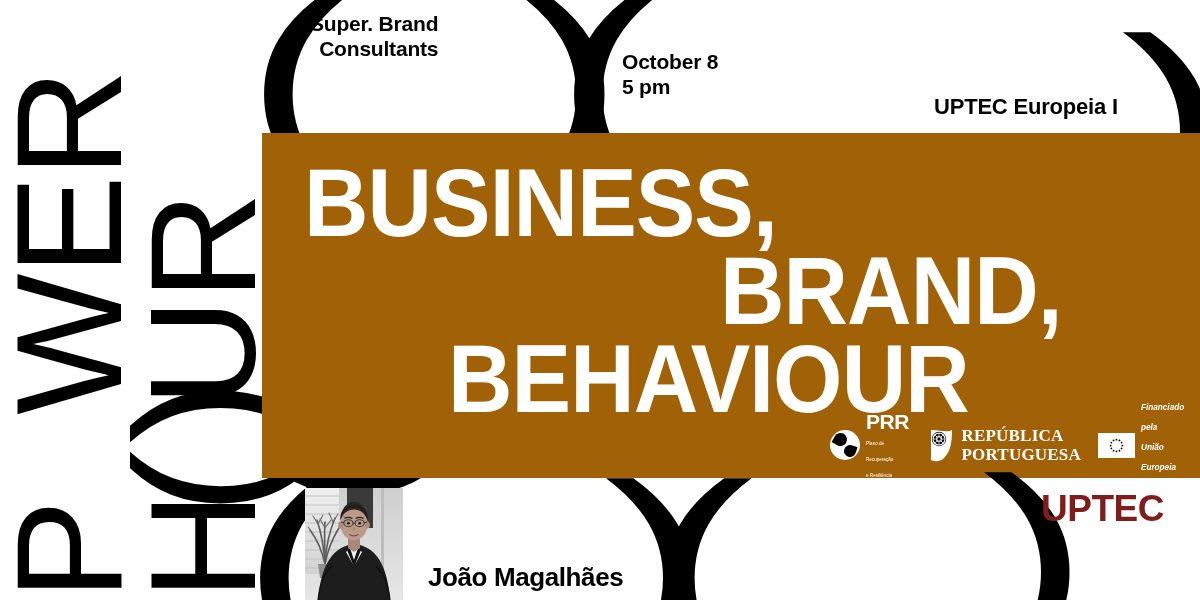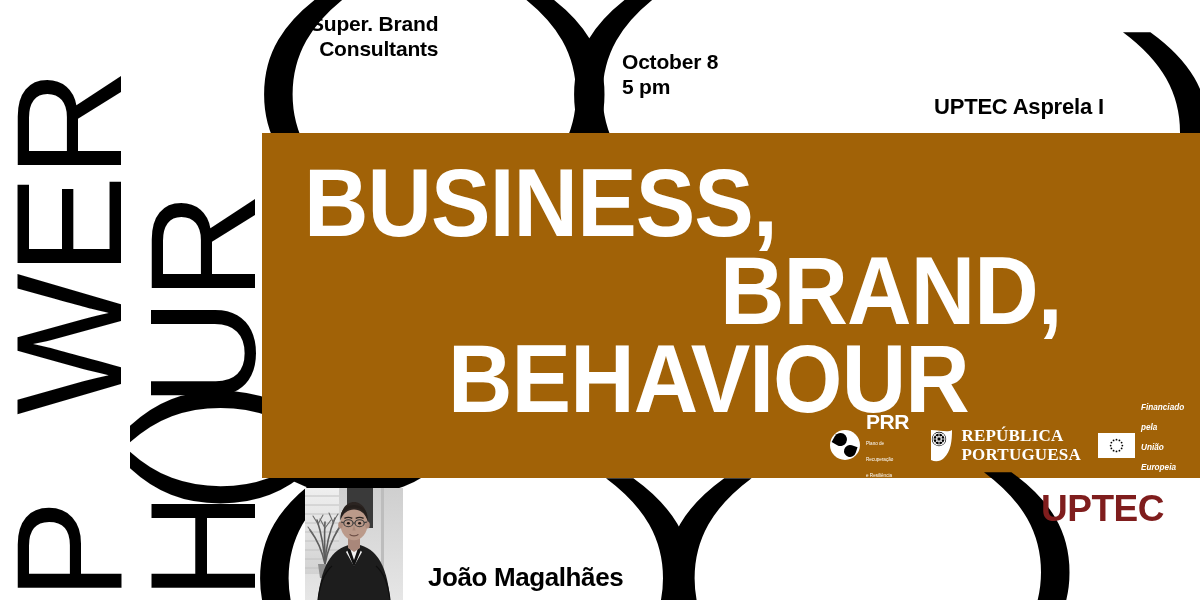--- a/index.html
+++ b/index.html
@@ -204,21 +204,21 @@
 
   <span class="bigparen" id="paren-top-open">(</span>
   <span class="bigparen" id="paren-top-close">)</span>
   <span class="bigparen" id="paren-top-open2">(</span>
   <span class="bigparen" id="paren-top-right">)</span>
 
   <div class="meta" id="meta-org">Super. Brand
 Consultants</div>
   <div class="meta" id="meta-when">October 8
 5 pm</div>
-  <div id="meta-venue">UPTEC Asprela I</div>
+  <div id="meta-venue">UPTEC Europeia I</div>
 
   <div id="title-block">
     <div class="title-line" id="title-l1">BUSINESS,</div>
     <div class="title-line" id="title-l2">BRAND,</div>
     <div class="title-line" id="title-l3">BEHAVIOUR</div>
 
     <div id="logos">
 
       <div class="logo">
         <span class="prr-mark"></span>

